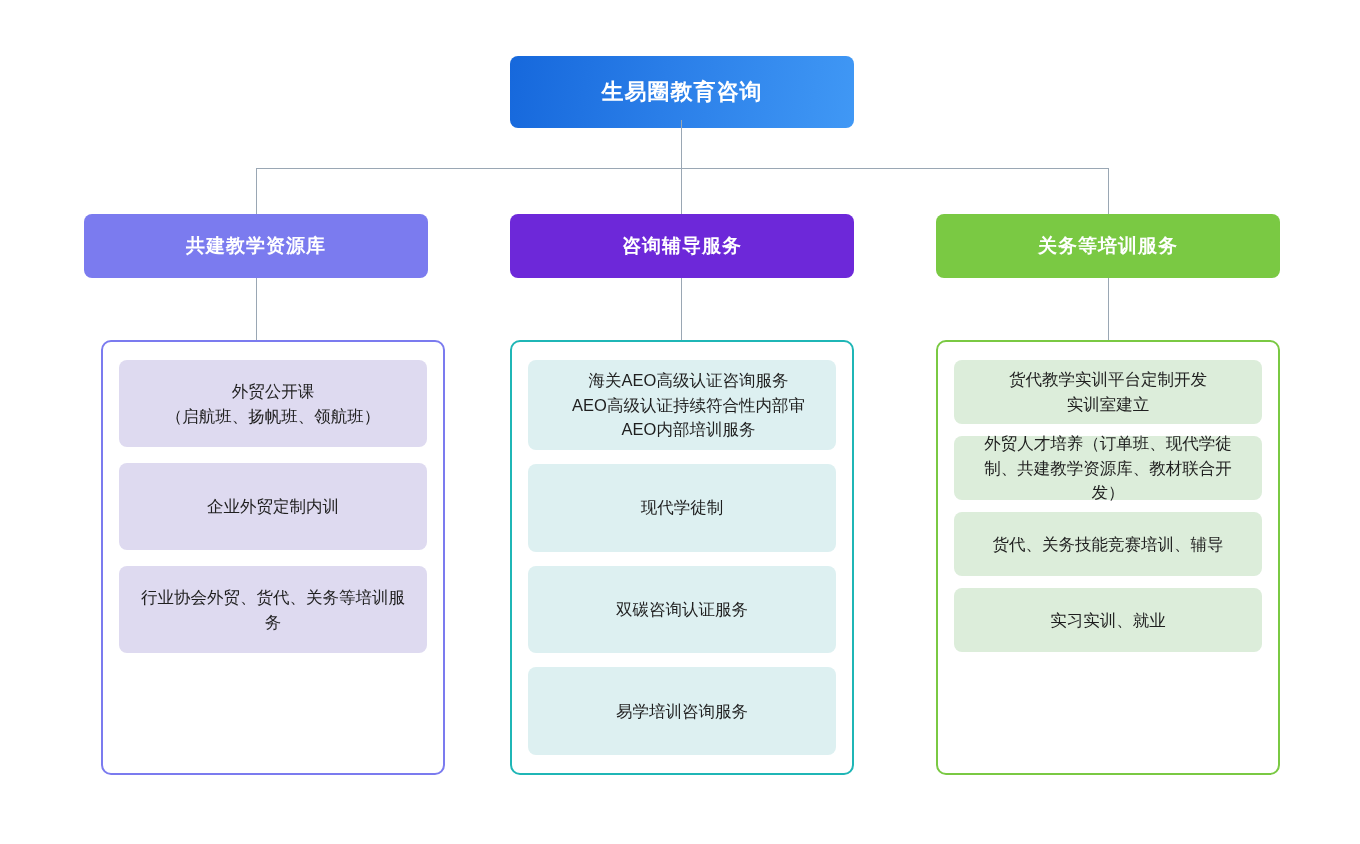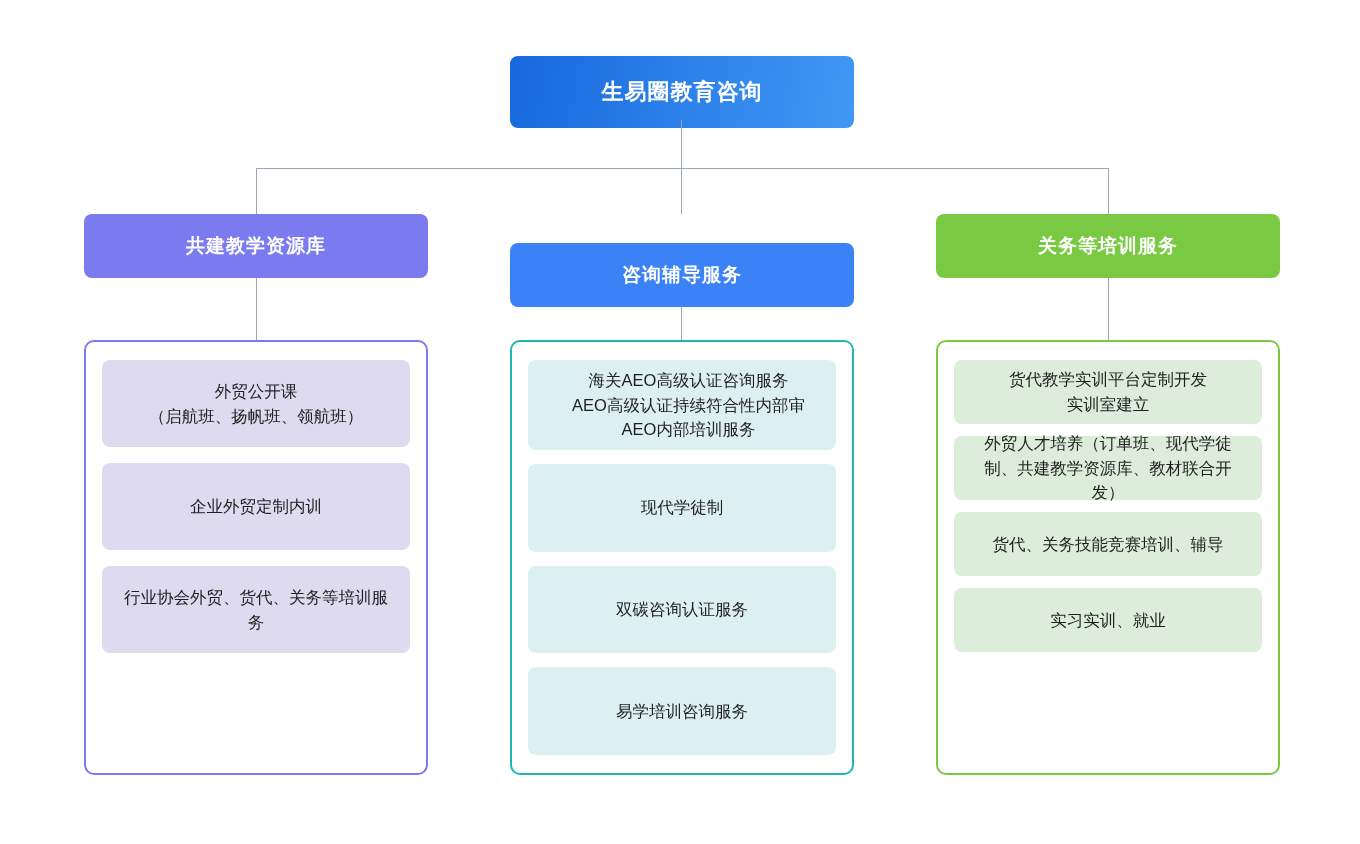--- a/index.html
+++ b/index.html
@@ -98,31 +98,31 @@
     padding: 10px 14px;
     white-space: pre-line;
   }
 
   
   .col-1 .col-header { background: #7b7bef; }
   .col-1 .items-box  { border-color: #7b7bef; }
   .col-1 .item       { background: #dedaf0; }
 
   
-  .col-2 .col-header { background: #3b82f6; margin-top: 29px; }
+  .col-2 .col-header { background: #6d28d9; }
   .col-2 .items-box  { border-color: #1fb6b6; }
   .col-2 .item       { background: #ddf0f1; }
 
   
   .col-3 .col-header { background: #7ac943; }
   .col-3 .items-box  { border-color: #7ac943; }
   .col-3 .item       { background: #dcedda; }
 
   
-  .col-1 .items-box { height: 435px; }
+  .col-1 .items-box { height: 435px; margin-left: 17px; }
   .col-1 .item + .item { margin-top: 16px; }
   .col-1 .item { height: 87px; }
 
   .col-2 .items-box { height: 435px; }
   .col-2 .item + .item { margin-top: 14px; }
   .col-2 .item { height: 90px; }
   .col-2 .item:first-child { height: 90px; padding-left: 27px; }
 
   .col-3 .items-box { height: 435px; }
   .col-3 .item + .item { margin-top: 12px; }

